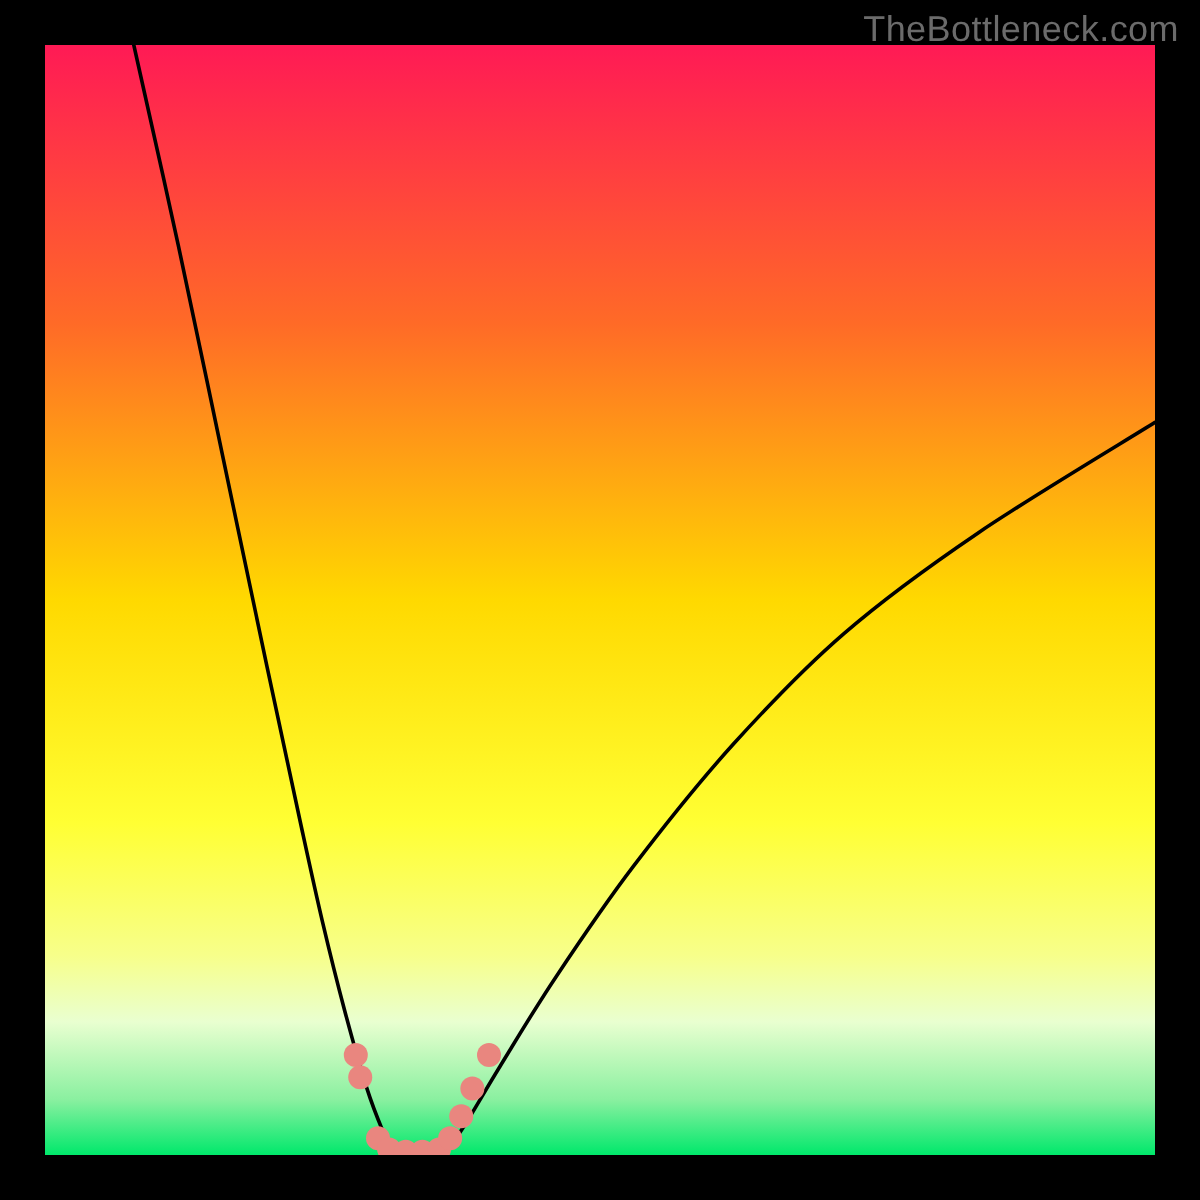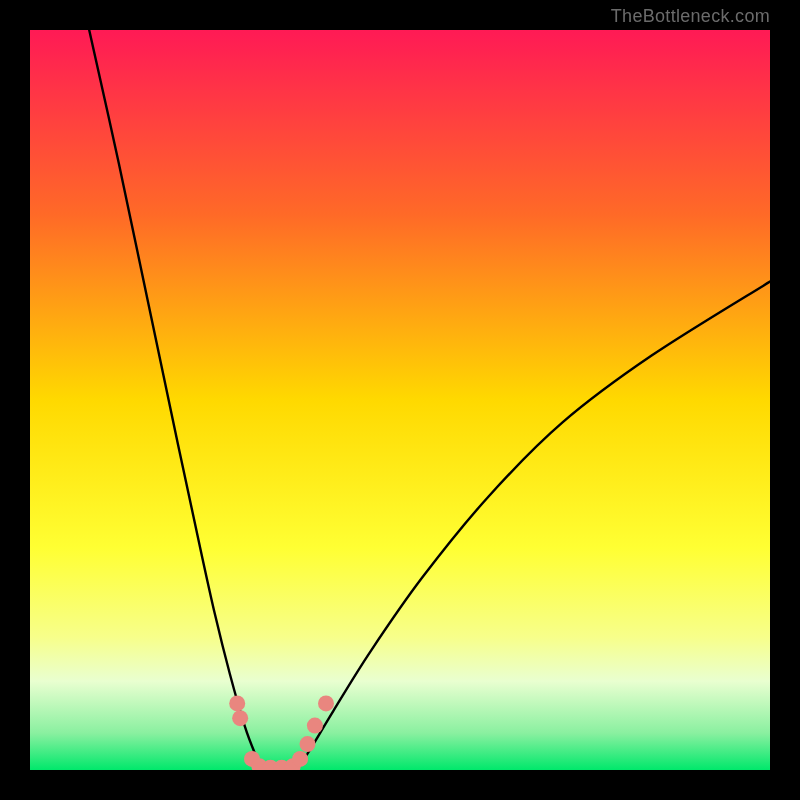--- a/index.html
+++ b/index.html
@@ -12,23 +12,23 @@
   }
   .frame {
     position: relative;
     width: 800px;
     height: 800px;
     background: #000;
   }
   .watermark {
     position: absolute;
     top: 6px;
-    right: 30px;
+    right: 14px;
     font-family: Arial, Helvetica, sans-serif;
-    font-size: 18px;
+    font-size: 24px;
     font-weight: 500;
     color: #6b6b6b;
     letter-spacing: 0.3px;
   }
   .plot {
     position: absolute;
     left: 30px;
     top: 30px;
     width: 740px;
     height: 740px;

